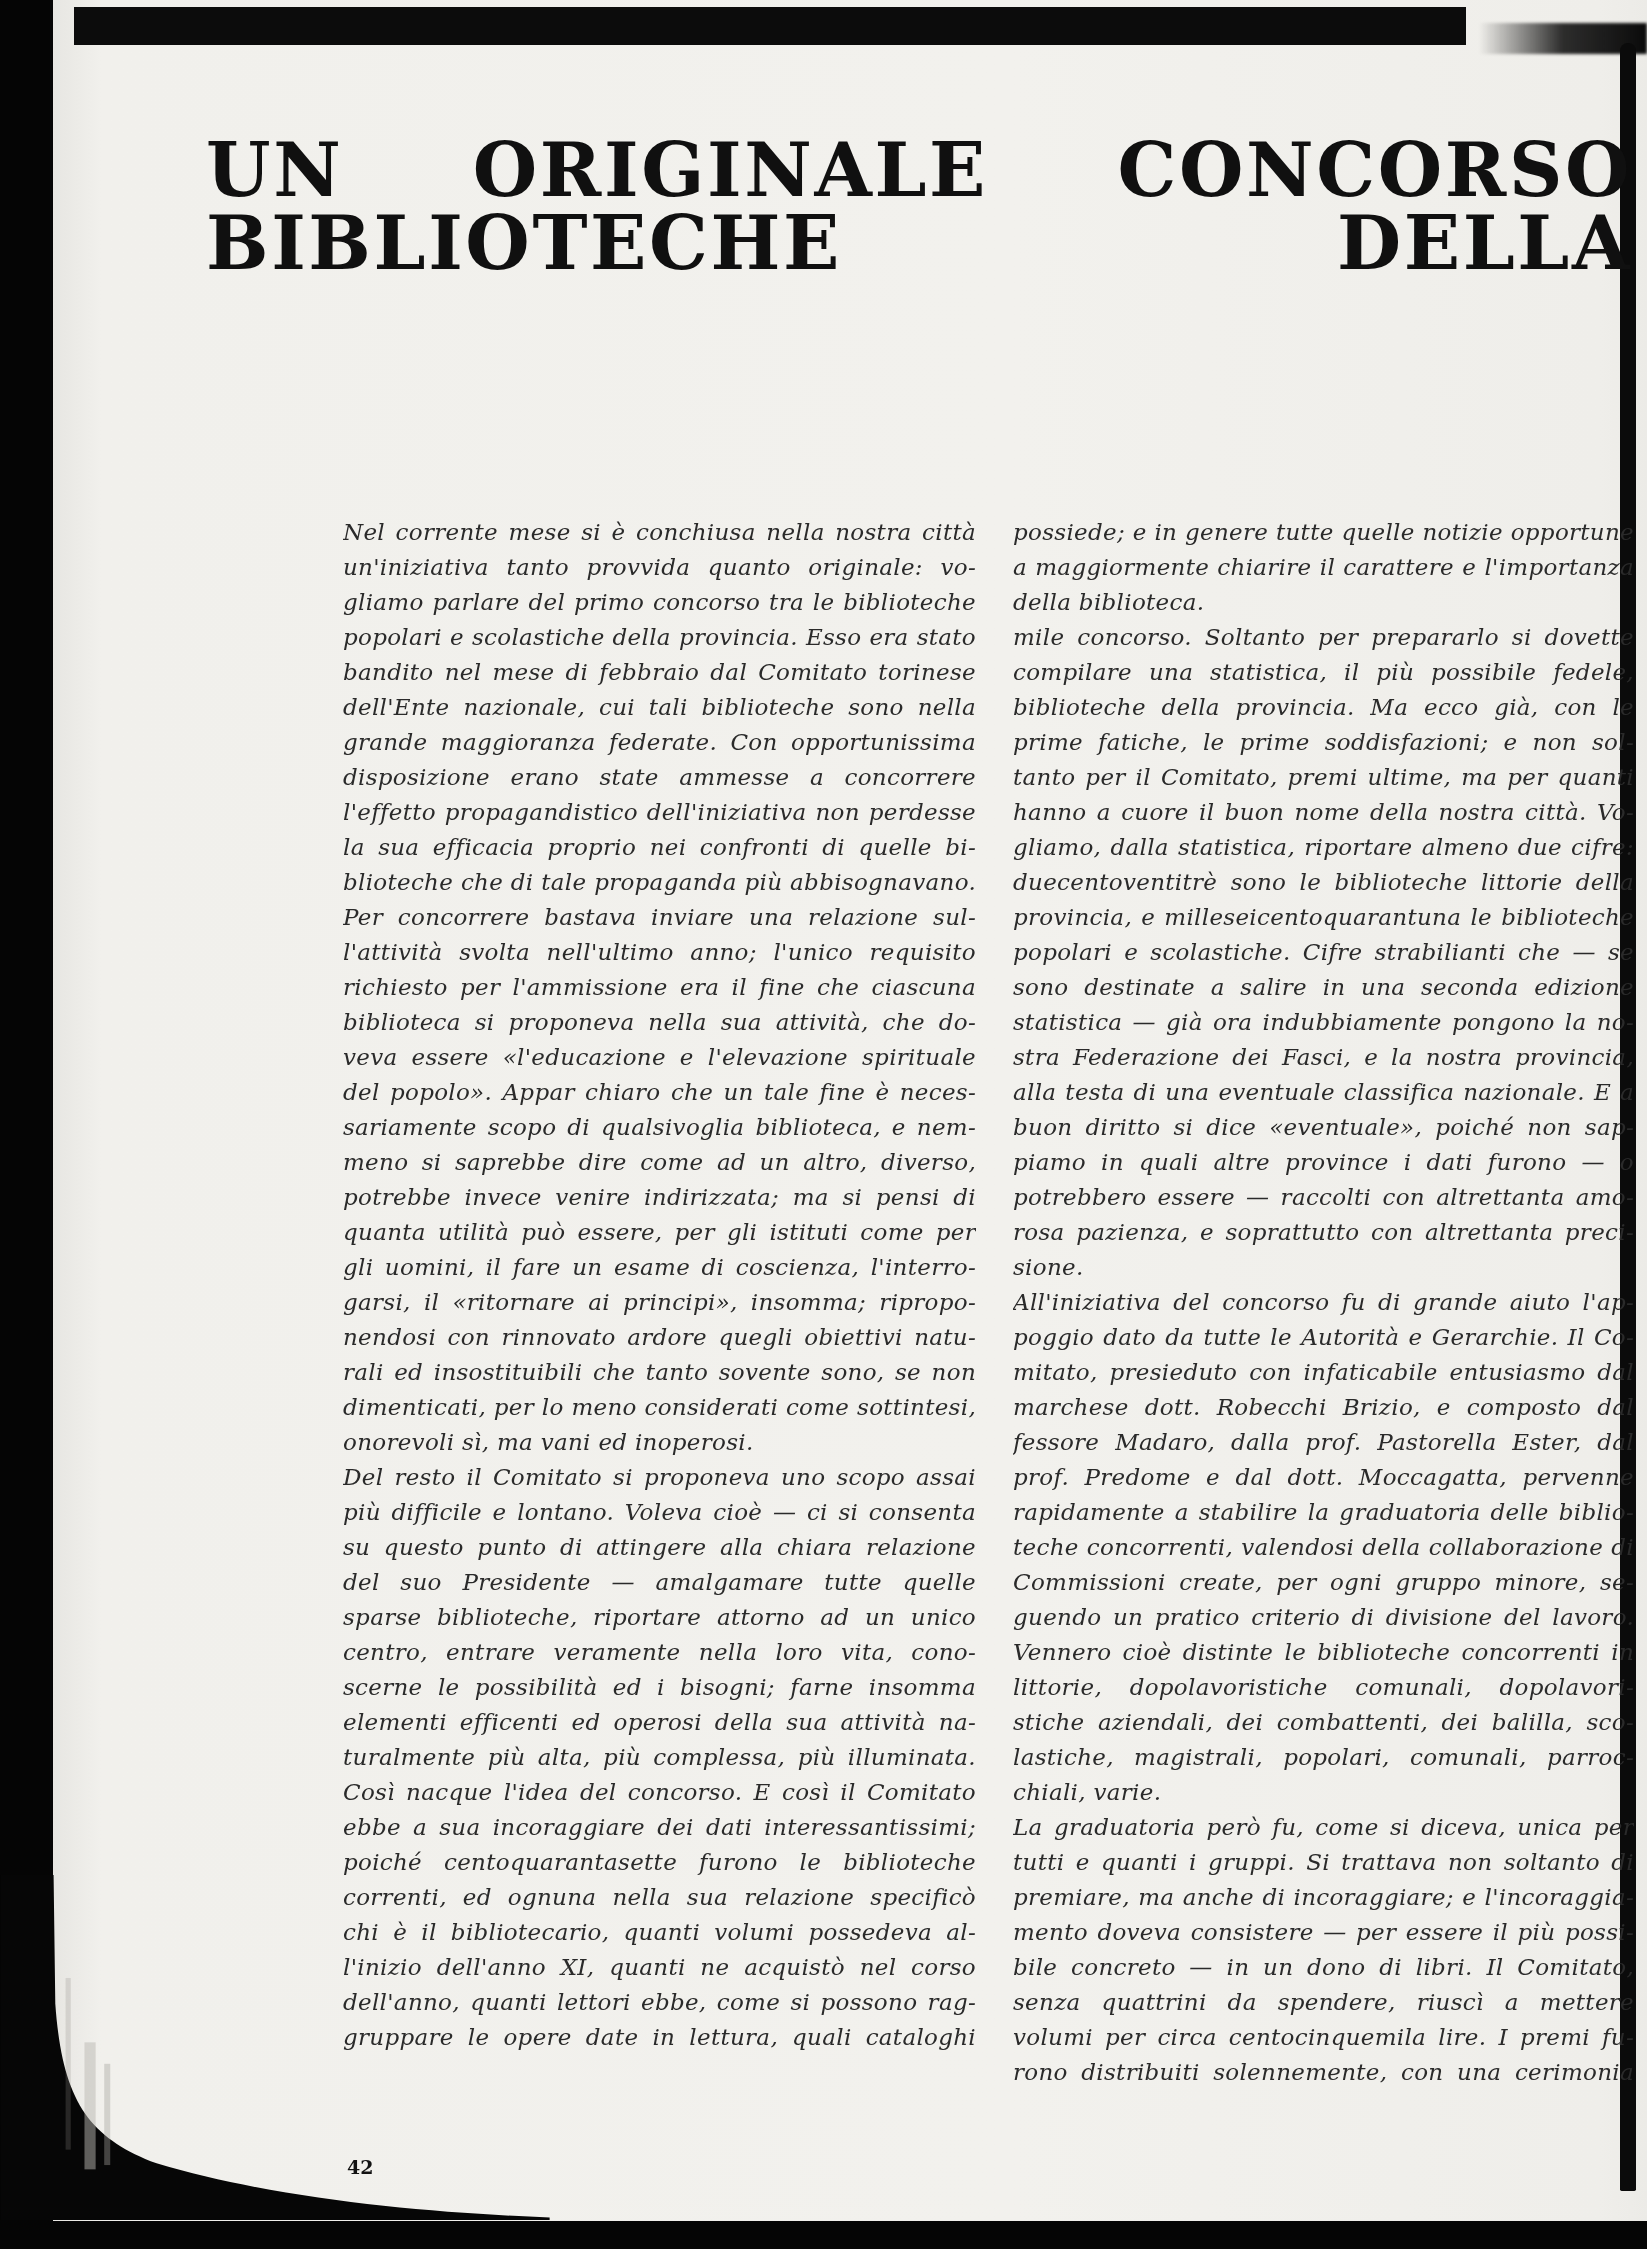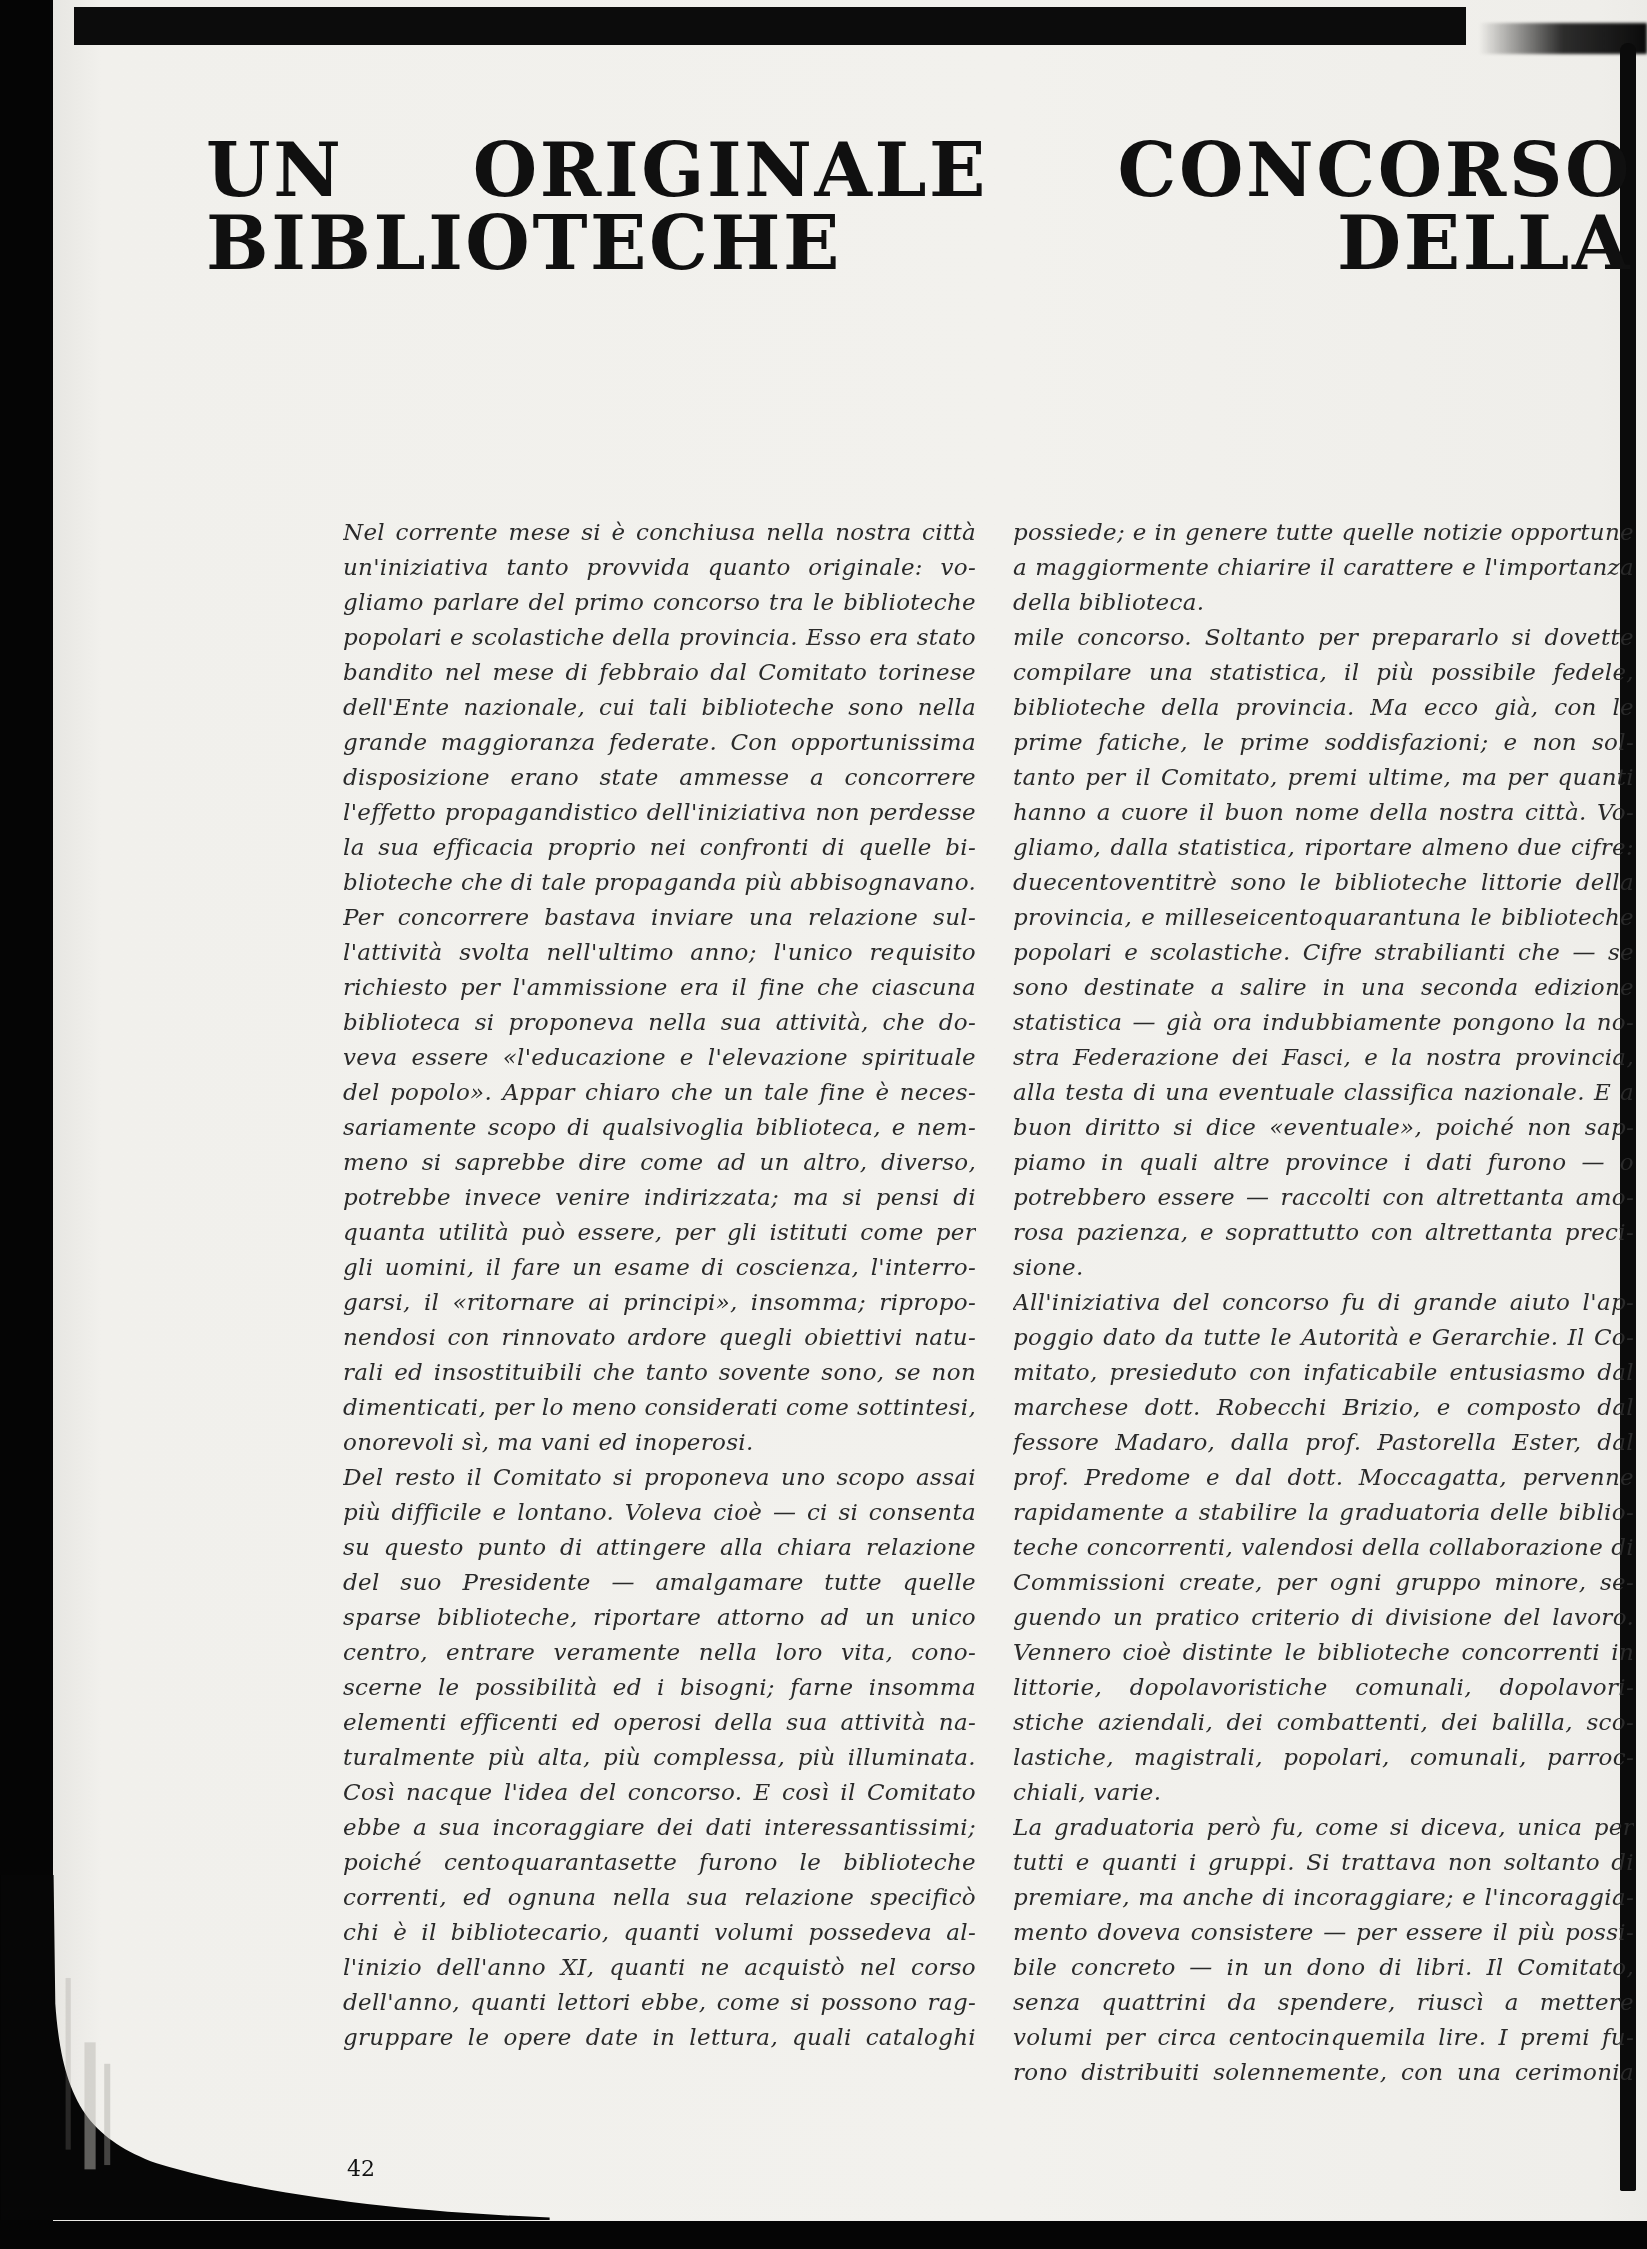--- a/index.html
+++ b/index.html
@@ -43,21 +43,21 @@
   .col-left{left:290px;width:633px;}
   .col-right{left:960px;width:621px;}
   .para{margin:0;padding:0;}
   .line{
     height:35px;overflow:hidden;
     text-align:justify;text-align-last:justify;
   }
   .line.last{text-align-last:left;}
   .page-number{
     position:absolute;left:294px;top:2156px;
-    font-size:22px;font-weight:normal;color:#121212;font-style:normal;
+    font-size:19px;font-weight:bold;color:#121212;font-style:normal;
   }
   .curl{
     position:absolute;left:0;top:1875px;width:550px;height:345px;
   }
 </style>
 </head>
 <body>
 
 <div class="page">
 

